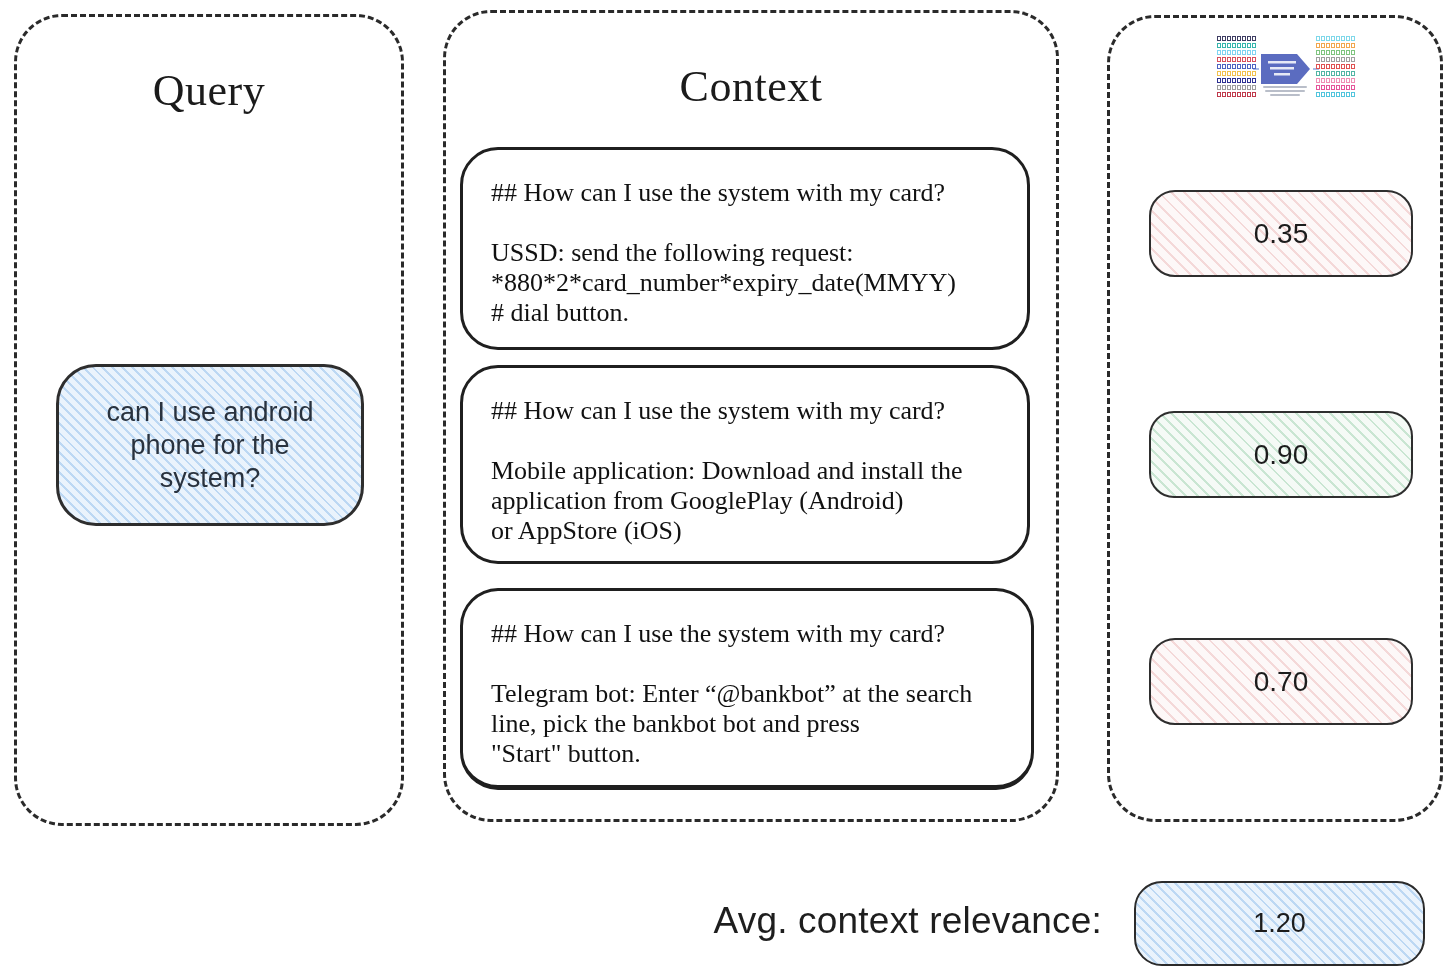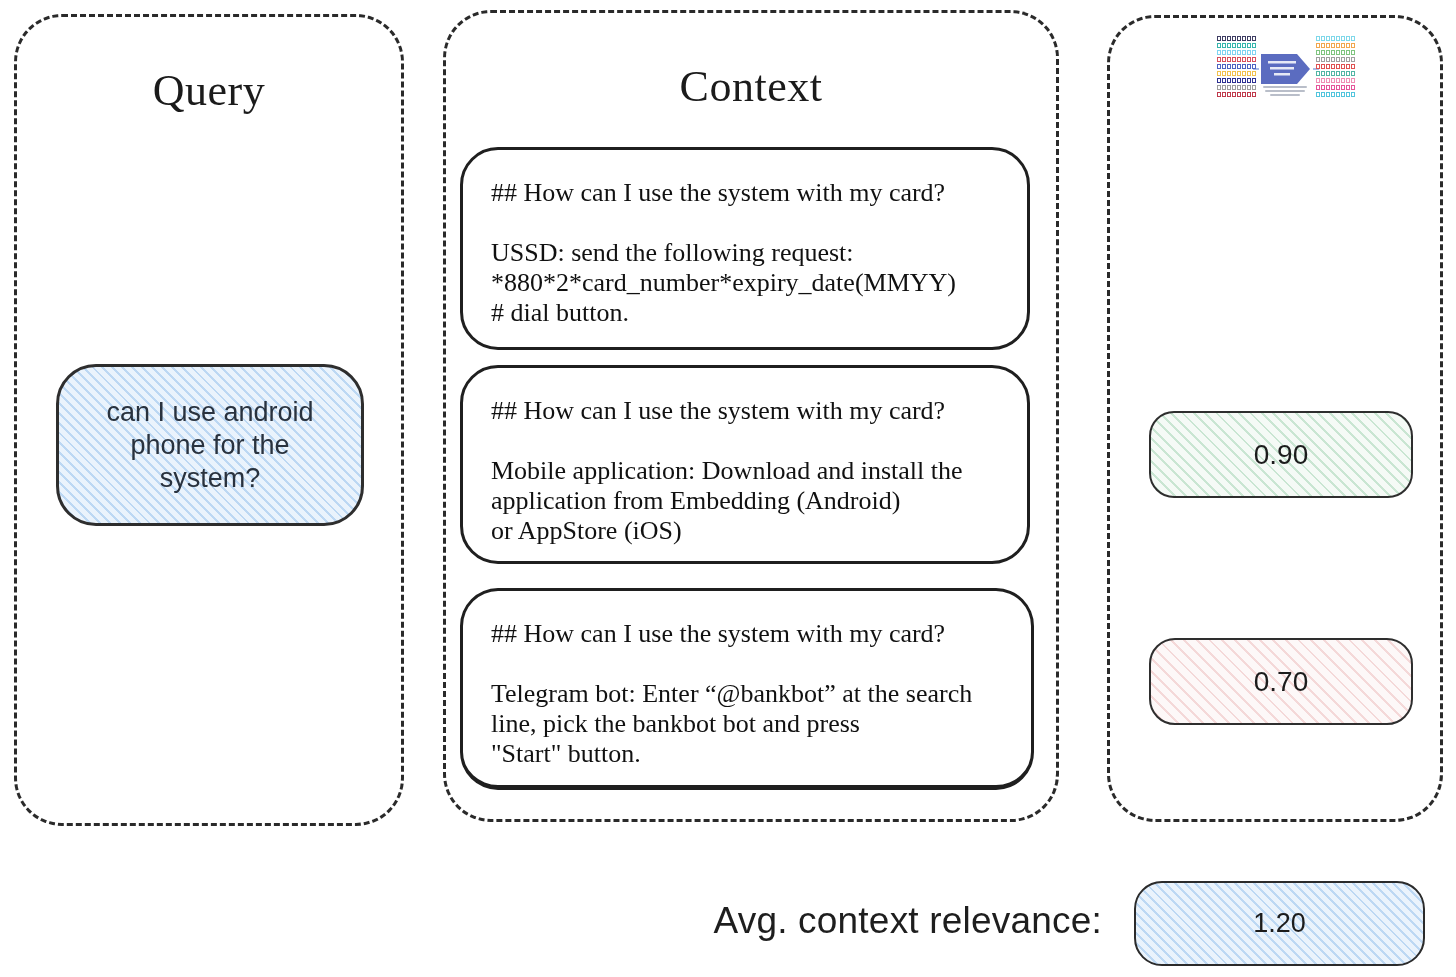--- a/index.html
+++ b/index.html
@@ -199,21 +199,21 @@
   </div>
   <div class="ctx-card ctx-card-1">
     <div class="ctx-heading">## How can I use the system with my card?</div>
     <div class="ctx-body">USSD: send the following request:
 *880*2*card_number*expiry_date(MMYY)
 # dial button.</div>
   </div>
   <div class="ctx-card ctx-card-2">
     <div class="ctx-heading">## How can I use the system with my card?</div>
     <div class="ctx-body">Mobile application: Download and install the
-application from Embedding (Android)
+application from GooglePlay (Android)
 or AppStore (iOS)</div>
   </div>
   <div class="ctx-card ctx-card-3">
     <div class="ctx-heading">## How can I use the system with my card?</div>
     <div class="ctx-body">Telegram bot: Enter “@bankbot” at the search
 line, pick the bankbot bot and press
 "Start" button.</div>
   </div>
 
   <div class="dashed-panel panel-embed"></div>
@@ -411,20 +411,23 @@
       <rect x="13" y="20" width="16" height="2.5" fill="#ffffff" opacity="0.85"></rect>
     </svg>
     <div class="icon-caption-lines">
       <span style="width:44px"></span>
         <span style="width:40px"></span>
         <span style="width:30px"></span>
     </div>
   </div>
 
 
+  <div class="score-box score-1 hatch-red">
+    <span>0.35</span>
+  </div>
   <div class="score-box score-2 hatch-green">
     <span>0.90</span>
   </div>
   <div class="score-box score-3 hatch-red">
     <span>0.70</span>
   </div>
 
   <div class="footer-label">Avg. context relevance:</div>
   <div class="footer-score hatch-blue">
     <span>1.20</span>

